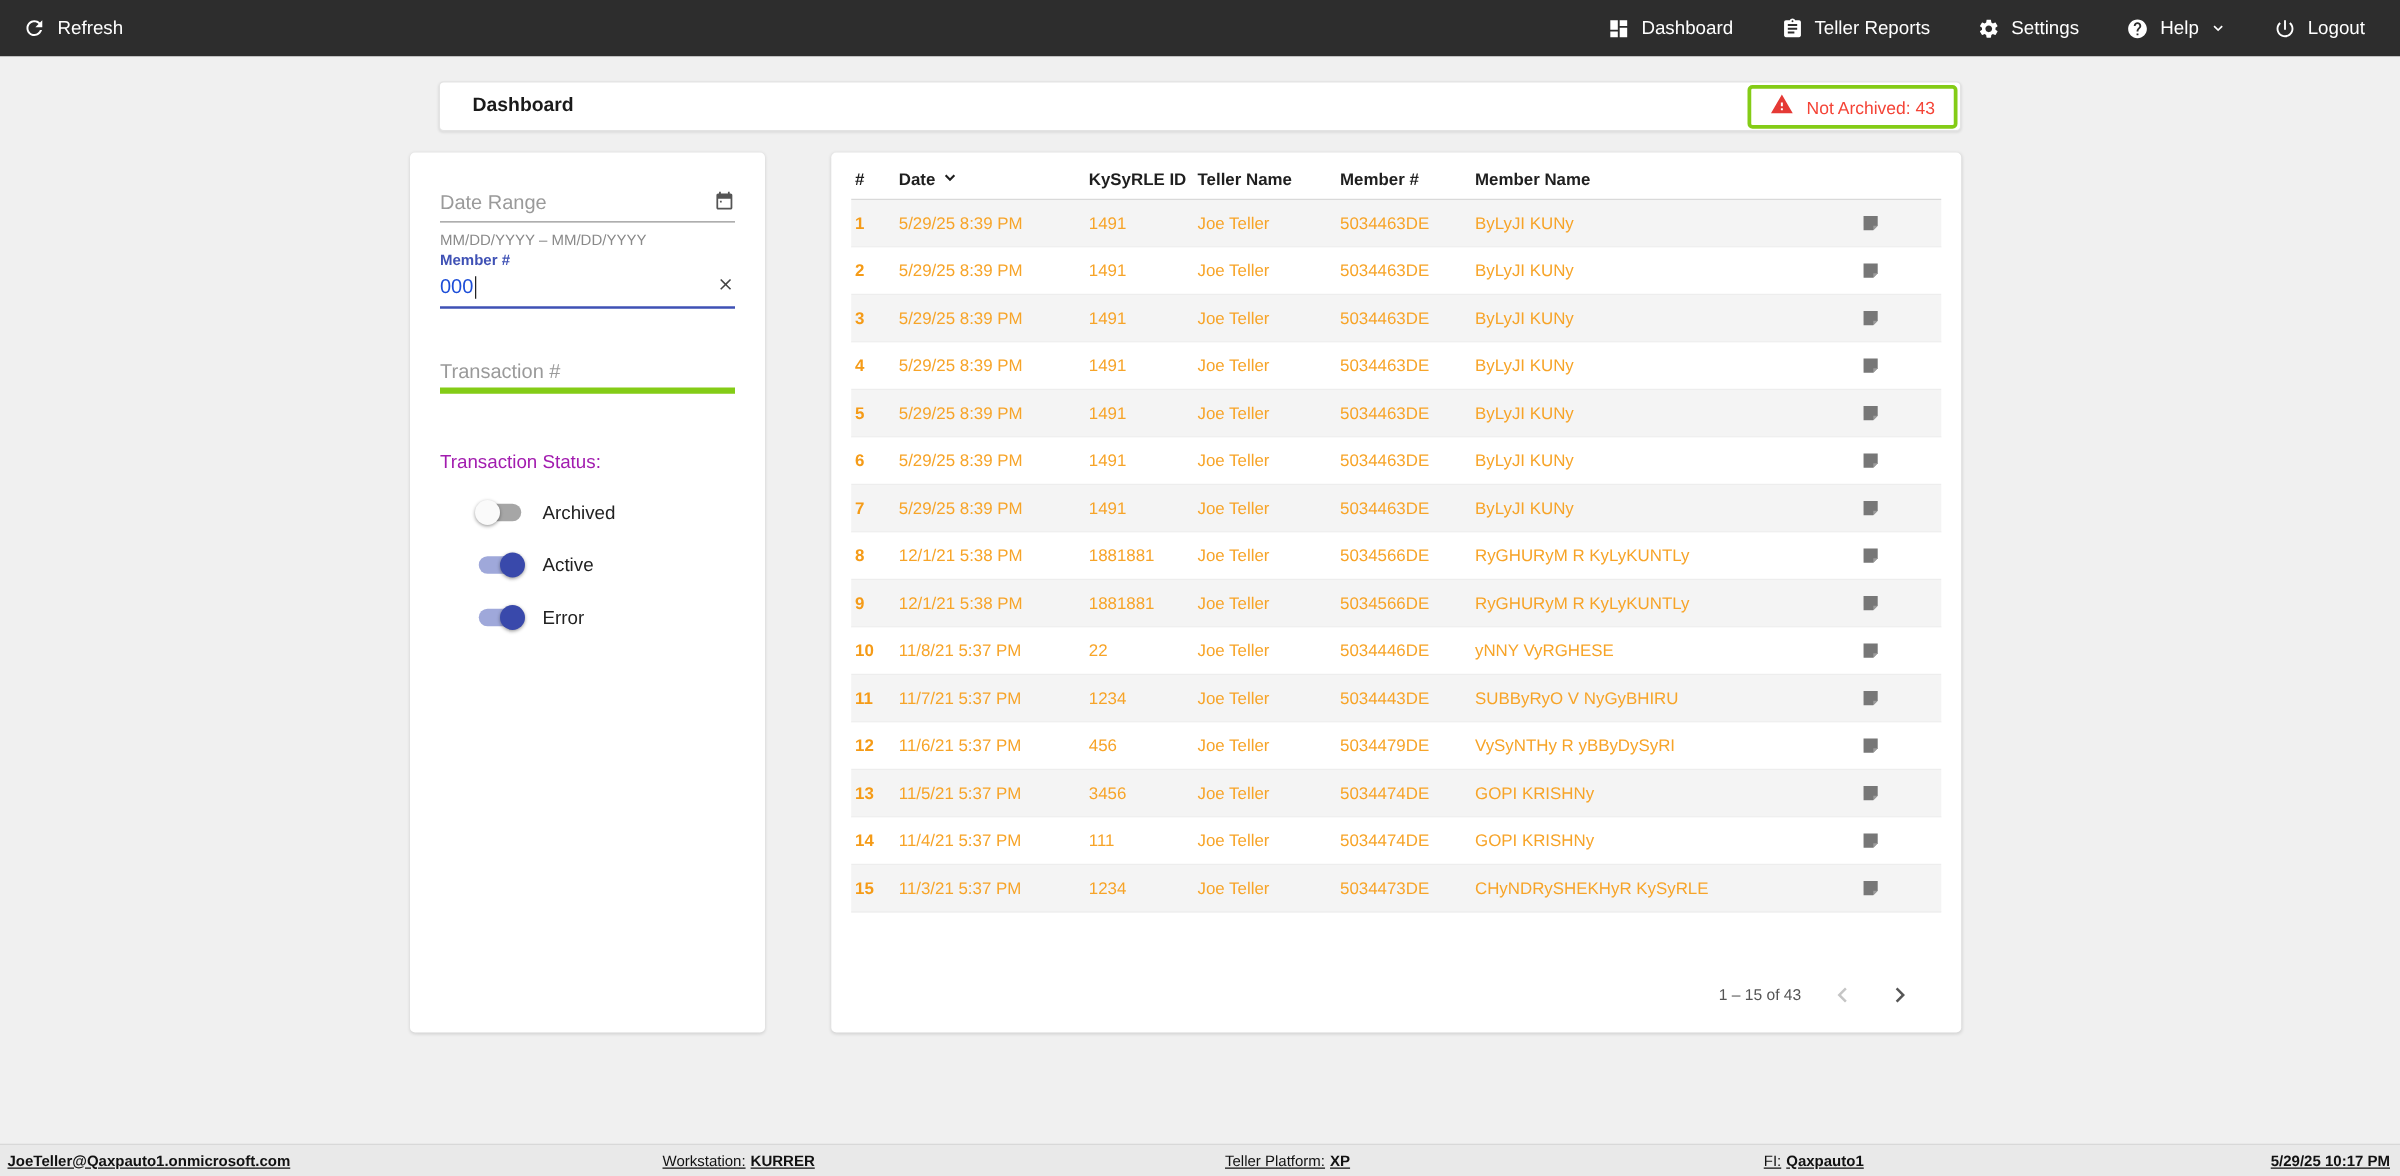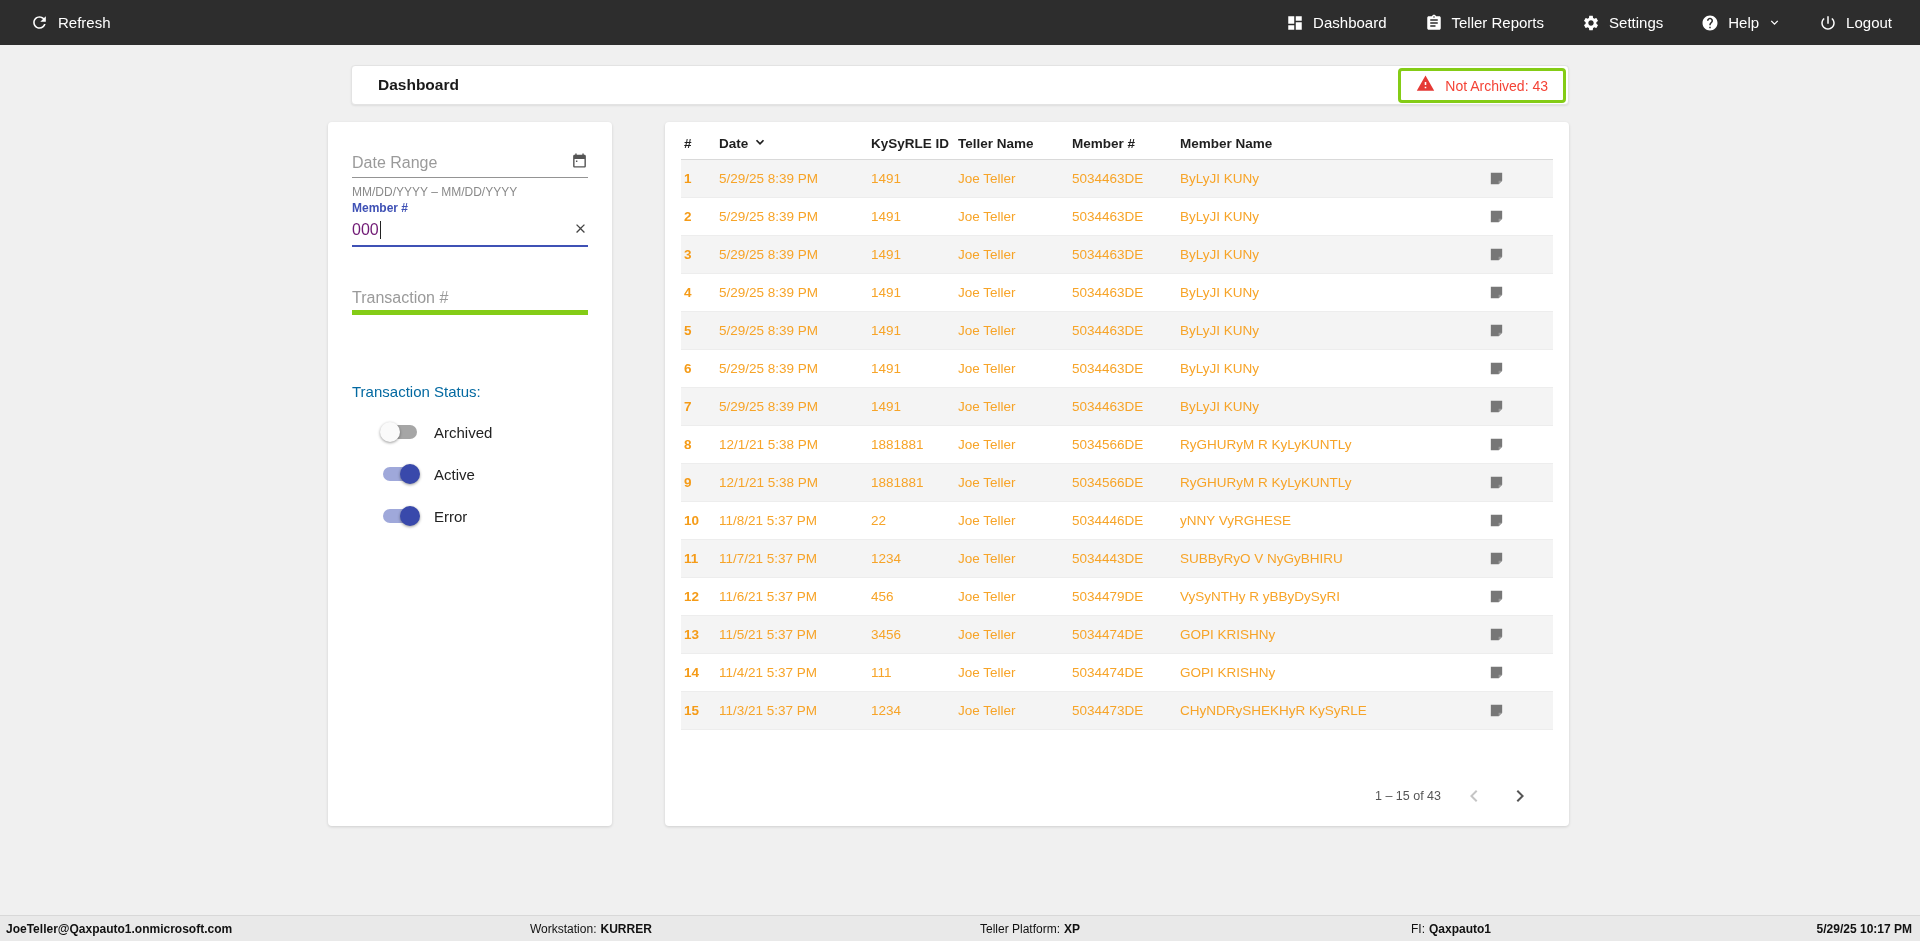--- a/index.html
+++ b/index.html
@@ -2,21 +2,21 @@
 <html><head>
 <meta charset="utf-8">
 <style>
   * { margin:0; padding:0; box-sizing:border-box; }
   html,body { width:1920px; height:941px; overflow:hidden; background:#f0f0f0;
     font-family:"Liberation Sans", sans-serif; }
 
   
   .navbar { position:absolute; top:0; left:0; width:1920px; height:45px; background:#2d2d2d;
     display:flex; align-items:center; justify-content:space-between; color:#fff; }
-  .nav-left { display:flex; align-items:center; padding-left:30px; }
+  .nav-left { display:flex; align-items:center; padding-left:18px; }
   .nav-right { display:flex; align-items:center; gap:38px; padding-right:28px; }
   .nav-item { display:flex; align-items:center; gap:9px; font-size:15px; color:#fff; cursor:pointer; }
   .nav-item svg { display:block; }
 
   
   .header-card { position:absolute; left:351px; top:65px; width:1218px; height:40px; background:#fff;
     border:1px solid #e3e3e3; border-radius:4px; box-shadow:0 1px 2px rgba(0,0,0,.08);
     display:flex; align-items:center; }
   .page-title { font-size:15.5px; font-weight:bold; color:#1a1a1a; padding-left:26px; }
   .badge { position:absolute; right:2px; top:2px; height:35px; background:#fff; border:3px solid #84cc16;
@@ -30,24 +30,24 @@
     border-radius:4px; box-shadow:0 1px 3px rgba(0,0,0,.14); padding:5px 16px 0 16px; }
 
   
   .field-row { display:flex; align-items:center; justify-content:space-between; height:30px;
     border-bottom:1px solid #949494; }
   .placeholder { font-size:16px; color:#9a9a9a; }
   .hint { font-size:12px; color:#8a8a8a; margin-top:7px; }
   .field-label { font-size:12px; color:#3f51b5; font-weight:bold; margin-top:2px; }
   .member-row { display:flex; align-items:center; justify-content:space-between; height:32px;
     border-bottom:2px solid #3f51b5; }
-  .member-value { font-size:16px; color:#701a75; display:flex; align-items:flex-end; }
+  .member-value { font-size:16px; color:#1d4ed8; display:flex; align-items:flex-end; }
   .caret { display:inline-block; width:1.5px; height:18px; background:#222; margin-left:1px; }
   .txn-field { margin-top:38px; border-bottom:5px solid #84cc16; }
-  .status-label { font-size:15px; color:#0369a1; margin-top:68px; }
+  .status-label { font-size:15px; color:#a21caf; margin-top:46px; }
   .toggle-row { display:flex; align-items:center; margin-top:22px; margin-left:30px; cursor:pointer; }
   .switch { position:relative; width:36px; height:20px; display:inline-block; }
   .track { position:absolute; left:1px; top:3px; width:34px; height:14px; border-radius:7px; background:#a6a6a6; }
   .thumb { position:absolute; top:0; width:20px; height:20px; border-radius:50%; background:#fafafa;
     box-shadow:0 1px 3px rgba(0,0,0,.4); left:-2px; }
   .toggle-row.on .track { background:#9fa8da; }
   .toggle-row.on .thumb { background:#3949ab; left:18px; }
   .toggle-label { font-size:15px; color:#222; margin-left:16px; }
   .btn-row { display:flex; justify-content:space-between; margin-top:44px; padding:0 0 0 0; }
   .btn { display:flex; align-items:center; justify-content:center; gap:9px; width:104px; height:35px;
@@ -65,21 +65,21 @@
   .trow .row-num { font-weight:bold; color:#f59b17; }
   .note-cell svg { display:block; }
 
   .pagination { position:absolute; bottom:16px; right:36px; height:28px; display:flex; align-items:center; gap:20px; }
   .page-range { font-size:12.5px; color:#555; }
   .pg-btn { display:flex; align-items:center; justify-content:center; width:26px; height:26px; cursor:pointer; }
 
   
   .statusbar { position:absolute; left:0; bottom:0; width:1920px; height:26px; background:#e9e9e9;
     border-top:1px solid #d8d8d8; font-size:12px; color:#111; }
-  .sb-item { position:absolute; top:0; height:100%; display:flex; align-items:center; gap:4px; white-space:nowrap; }
+  .sb-item { position:absolute; top:0; height:100%; display:flex; align-items:center; gap:4px; white-space:nowrap;text-decoration:underline; }
   .bold { font-weight:bold; }
 </style>
 </head>
 <body>
 
 <div class="navbar">
   <div class="nav-left">
     <div class="nav-item">
       <span>
         <svg width="19" height="19" viewBox="0 0 24 24" fill="#fff">

